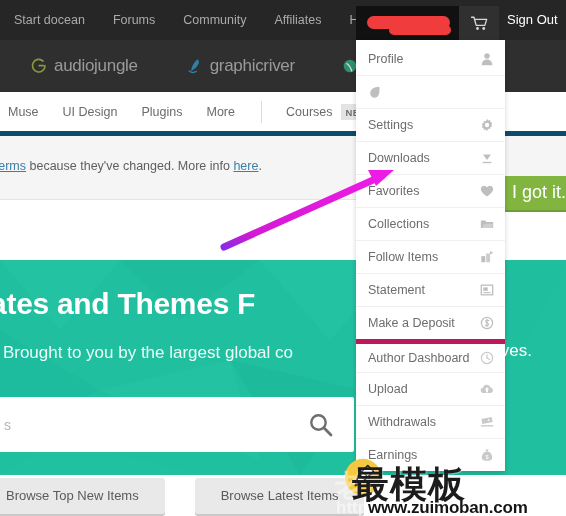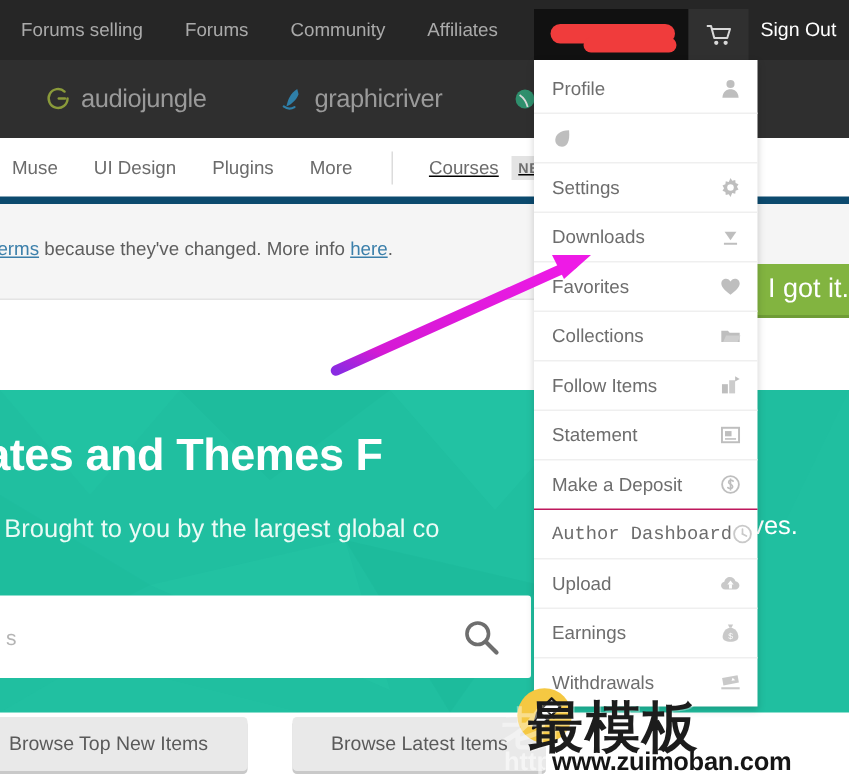--- a/index.html
+++ b/index.html
@@ -110,21 +110,21 @@
     cursor: pointer;
     white-space: nowrap;
   }
   .sn0 { margin-left: 8px; }
   .sn-gap { margin-left: 24px; }
   .subnav-sep {
     width: 1px; height: 22px;
     background: #dcdcdc;
     margin-left: 26px;
   }
-  .subnav-courses { margin-left: 24px; display: flex; align-items: center; gap: 8px; text-decoration: underline; }
+  .subnav-courses { margin-left: 24px; display: flex; align-items: center; gap: 8px; }
   .badge-new {
     background: #e3e3e3;
     color: #6f6f6f;
     font-size: 9.5px;
     font-weight: bold;
     letter-spacing: 0.4px;
     padding: 3px 5px 2px 5px;
   }
 
   
@@ -226,21 +226,21 @@
     position: relative;
     height: 33px;
     display: flex; align-items: center;
     padding: 0 0 0 12px;
     color: #6d6d6d;
     font-size: 12.5px;
     cursor: pointer;
     white-space: nowrap;
   }
   .dd-item + .dd-item { border-top: 1px solid #efefef; }
-  .dd-item.group-start { border-top: 1px solid #be185d; font-family: Liberation Mono, monospace; }
+  .dd-item.group-start { border-top: 5px solid #be185d; }
   .dd-label { flex: 1; }
   .dd-ic {
     width: 14px; height: 14px;
     margin-right: 11px;
     display: block;
     flex: none;
     opacity: 0.55;
   }
 
   
@@ -293,21 +293,21 @@
     width: 42px; height: 42px;
   }
 </style>
 </head>
 <body>
 
 <div id="page">
 
   <div class="topbar">
     <div class="topnav">
-      <span class="topnav-link">Forums selling</span>
+      <span class="topnav-link">Start docean</span>
       <span class="topnav-link">Forums</span>
       <span class="topnav-link">Community</span>
       <span class="topnav-link">Affiliates</span>
       <span class="topnav-link">Help</span>
     </div>
 
     <div class="acct-chip">
       <div class="redaction"></div>
     </div>
 
@@ -487,34 +487,34 @@
     <div class="dd-item">
       <span class="dd-label">Upload</span>
       <svg class="dd-ic" viewBox="0 0 16 16">
         <path d="M4 12.6 C2.1 12.6 0.8 11.3 0.8 9.6 C0.8 8.1 1.9 6.9 3.3 6.7 C3.6 4.6 5.4 3 7.6 3 C9.6 3 11.3 4.4 11.8 6.2 C13.5 6.4 14.8 7.8 14.8 9.5 C14.8 11.2 13.4 12.6 11.7 12.6 Z" fill="#9e9e9e"></path>
         <polygon points="8,5.8 10.4,8.8 5.6,8.8" fill="#ffffff"></polygon>
         <rect x="6.9" y="8.6" width="2.2" height="3.2" fill="#ffffff"></rect>
       </svg>
     </div>
 
     <div class="dd-item">
+      <span class="dd-label">Withdrawals</span>
+      <svg class="dd-ic" viewBox="0 0 16 16">
+        <path d="M1.6 4.6 L13.4 2.4 L14.4 8 L2.6 10.2 Z" fill="#9e9e9e"></path>
+        <rect x="1" y="11.6" width="14" height="1.6" fill="#9e9e9e"></rect>
+        <path d="M9.6 4.4 L11.6 6.2 L8.8 6.6 Z" fill="#ffffff"></path>
+      </svg>
+    </div>
+
+    <div class="dd-item">
       <span class="dd-label">Earnings</span>
       <svg class="dd-ic" viewBox="0 0 16 16">
         <path d="M6 1.6 H10 L8.8 4 H7.2 Z" fill="#9e9e9e"></path>
         <path d="M8 4 C11.8 4 14 8 14 11 C14 13.4 11.6 14.6 8 14.6 C4.4 14.6 2 13.4 2 11 C2 8 4.2 4 8 4 Z" fill="#9e9e9e"></path>
         <text x="8" y="12.4" font-size="6.5" fill="#ffffff" text-anchor="middle" font-family="sans-serif">$</text>
-      </svg>
-    </div>
-
-    <div class="dd-item">
-      <span class="dd-label">Withdrawals</span>
-      <svg class="dd-ic" viewBox="0 0 16 16">
-        <path d="M1.6 4.6 L13.4 2.4 L14.4 8 L2.6 10.2 Z" fill="#9e9e9e"></path>
-        <rect x="1" y="11.6" width="14" height="1.6" fill="#9e9e9e"></rect>
-        <path d="M9.6 4.4 L11.6 6.2 L8.8 6.6 Z" fill="#ffffff"></path>
       </svg>
     </div>
   </div>
 
   <svg class="arrow-svg" viewBox="0 0 566 516">
     <defs>
       <linearGradient id="arrgrad" x1="0" y1="1" x2="1" y2="0">
         <stop offset="0%" stop-color="#8a2be2"></stop>
         <stop offset="18%" stop-color="#d41ad4"></stop>
         <stop offset="100%" stop-color="#ee1ae6"></stop>

